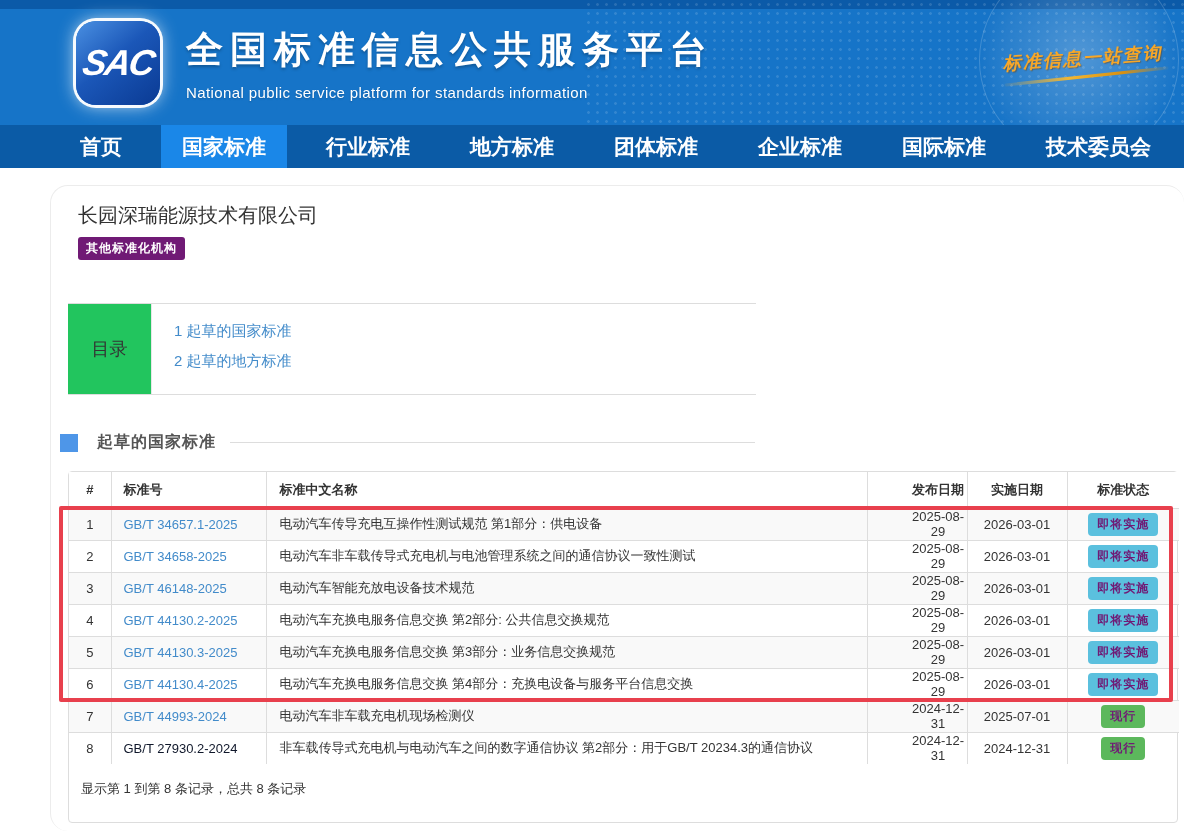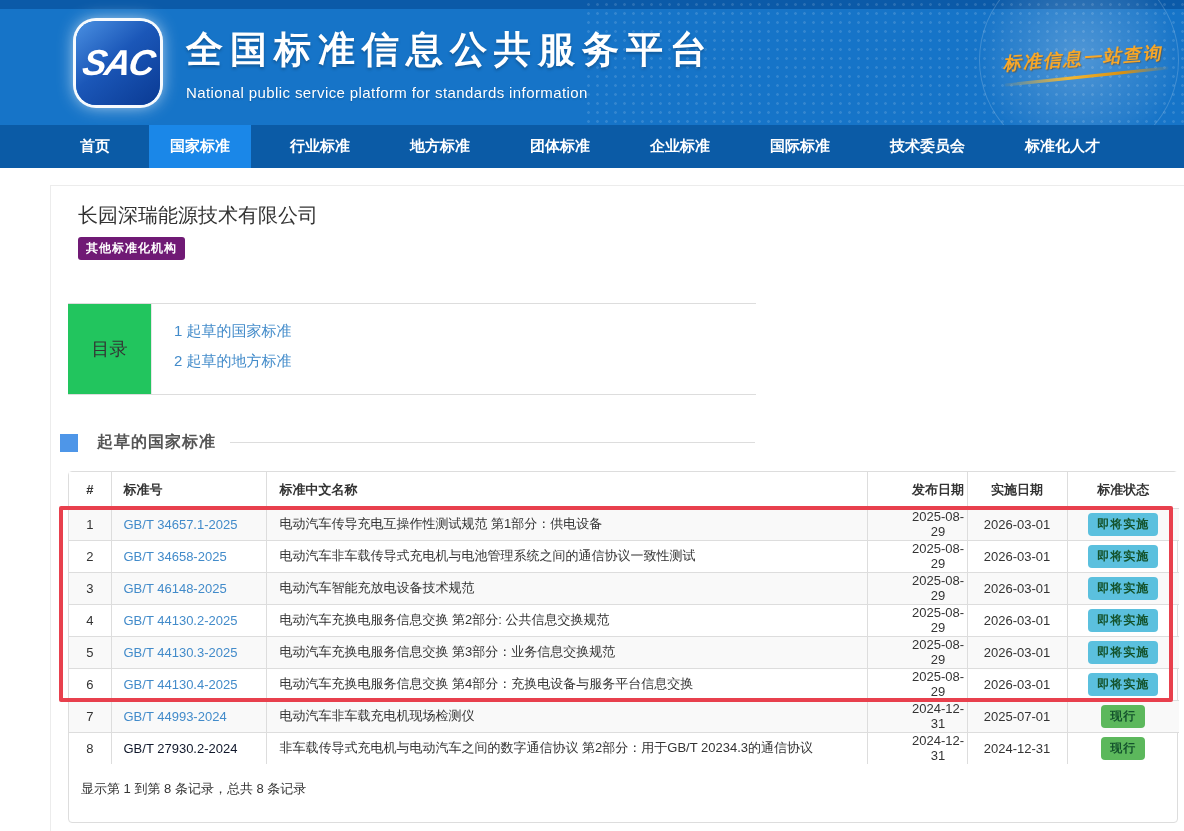--- a/index.html
+++ b/index.html
@@ -24,26 +24,26 @@
   .hdr-title { font-size:37px; font-weight:bold; letter-spacing:7px; text-shadow:0 2px 3px rgba(0,0,0,.25); }
   .hdr-sub { font-size:15px; margin-top:9px; letter-spacing:.4px; text-shadow:0 1px 2px rgba(0,0,0,.2); }
   .slogan { position:absolute; right:16px; top:46px; color:#f7a728; font-size:18px; font-weight:bold; font-style:italic;
     letter-spacing:2px; transform:rotate(-4deg); text-shadow:1px 1px 1px rgba(110,60,0,.45); }
   .slogan-line { height:3px; width:165px; margin-top:5px; border-radius:2px; transform:rotate(-2deg);
     background:linear-gradient(90deg, rgba(247,167,40,.08), #f2b631 40%, #d89010 72%, rgba(247,167,40,.05)); }
 
   
   .nav { height:43px; background:#0b5ba6; display:flex; align-items:stretch; padding-left:50px; }
   .nav-item { display:flex; align-items:center; margin:0 9px; padding:0 21px; color:#fff;
-    font-size:15px; font-weight:bold; cursor:pointer; text-decoration:none; white-space:nowrap; }
+    font-size:21px; font-weight:bold; cursor:pointer; text-decoration:none; white-space:nowrap; }
   .nav-item.active { background:#1a87e8; }
 
   
   .panel { margin:17px 0 0 50px; border-left:1px solid #ececec; border-top:1px solid #ececec;
-    padding-top:16px; min-height:646px; }
+    padding-top:16px; min-height:646px;border-radius:18px; }
   .company { margin-left:27px; font-size:20px; font-weight:normal; color:#333; }
   .tag-row { margin:8px 0 0 27px; }
   .tag { display:inline-block; background:#701a75; color:#fff; font-size:12px; font-weight:bold;
     padding:3px 8px; border-radius:3px; letter-spacing:1px; }
 
   .toc { margin:43px 0 0 17px; width:688px; height:92px; border-top:1px solid #ddd; border-bottom:1px solid #ddd; display:flex; }
   .toc-label { width:84px; border-right:1px solid #e7e7e7; background:#22c55e; display:flex;
     align-items:center; justify-content:center; font-size:18px; color:#333; }
   .toc-links { padding:18px 0 0 22px; display:flex; flex-direction:column; gap:11px; }
   .toc-link { color:#428bca; font-size:15px; text-decoration:none; cursor:pointer; }
@@ -60,21 +60,21 @@
   th { height:36px; font-weight:bold; background:#fff; }
   td { height:32px; }
   tbody tr:nth-child(odd) { background:#f9f9f9; }
   .c0 { width:42px;  text-align:center; }
   .c1 { width:155px; text-align:left; padding-left:12px; }
   .c2 { width:601px; text-align:left; padding-left:13px; }
   .c3 { width:100px; text-align:center;padding-left:42px; }
   .c4 { width:100px; text-align:center; }
   .c5 { width:112px; text-align:center; }
   .code-link { color:#428bca; text-decoration:none; cursor:pointer; }
-  .badge { display:inline-block; padding:3px 9px; border-radius:4px; color:#14532d; font-size:12px;
+  .badge { display:inline-block; padding:3px 9px; border-radius:4px; color:#701a75; font-size:12px;
     font-weight:bold; letter-spacing:1px; }
   .tbl-summary { padding:16px 12px 24px; font-size:13px; color:#333; }
   .hl-box { position:absolute; left:-10px; top:34px; width:1114px; height:196px;
     border:4px solid #e8404d; border-radius:2px; pointer-events:none; z-index:3; }
 </style>
 </head>
 <body>
 
 <div class="stage">
 

